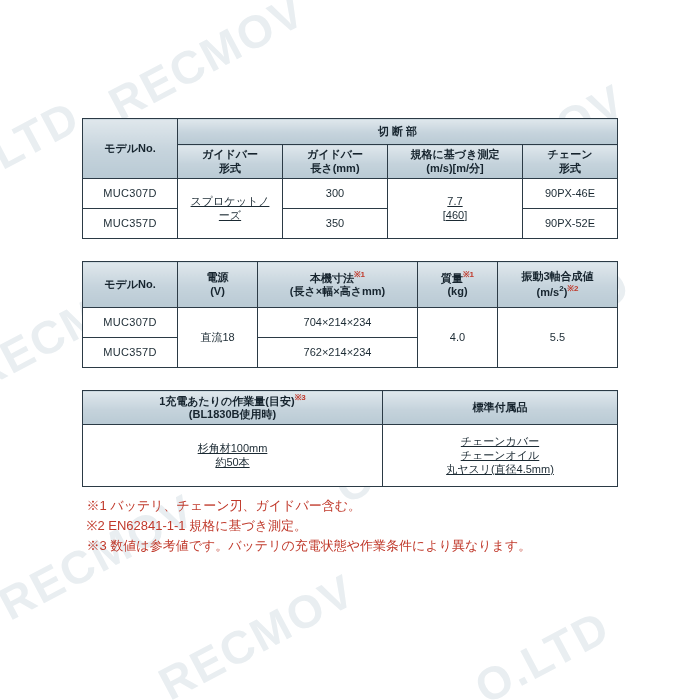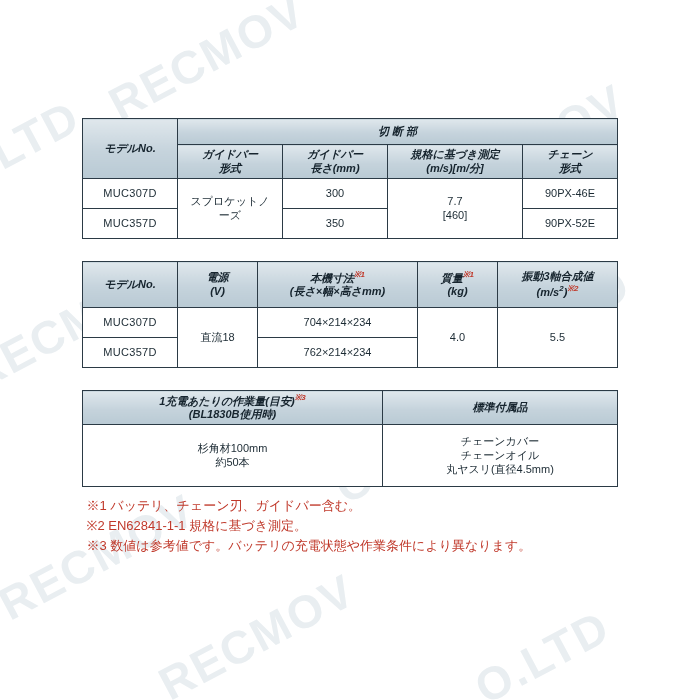--- a/index.html
+++ b/index.html
@@ -65,21 +65,20 @@
     color: #1b2a33;
     font-weight: normal;
     padding: 2px 1px;
     line-height: 1.25;
     font-family: "Liberation Sans", sans-serif;
   }
   table.spec th {
     background: linear-gradient(to bottom, #dfe7ec 0%, #c5d3dc 55%, #b9cad4 100%);
     font-weight: bold;
     color: #16242e;
-    font-style: italic;
   }
   .cell-model {
     font-size: 11.5px;
     letter-spacing: 0.3px;
   }
   .sup {
     font-size: 8px;
     vertical-align: super;
     color: #c0392b;
   }
@@ -100,21 +99,21 @@
     margin: 9px auto 15px auto;
     color: #c0392b;
     font-size: 13px;
     line-height: 1.55;
     font-family: "Liberation Sans", sans-serif;
     padding-left: 4px;
     box-sizing: border-box;
   }
   #notes div { white-space: nowrap; }
 
-  .multiline { line-height: 1.3; }
+  .multiline { line-height: 1.3; text-decoration: underline; }
 </style>
 </head>
 <body>
 
 <div id="watermark">
   <div class="wm wm-a">RECMOV</div>
   <div class="wm wm-b">O.LTD</div>
   <div class="wm wm-c">RECMOV</div>
   <div class="wm wm-d">RECMOV</div>
   <div class="wm wm-e">O.LTD</div>

